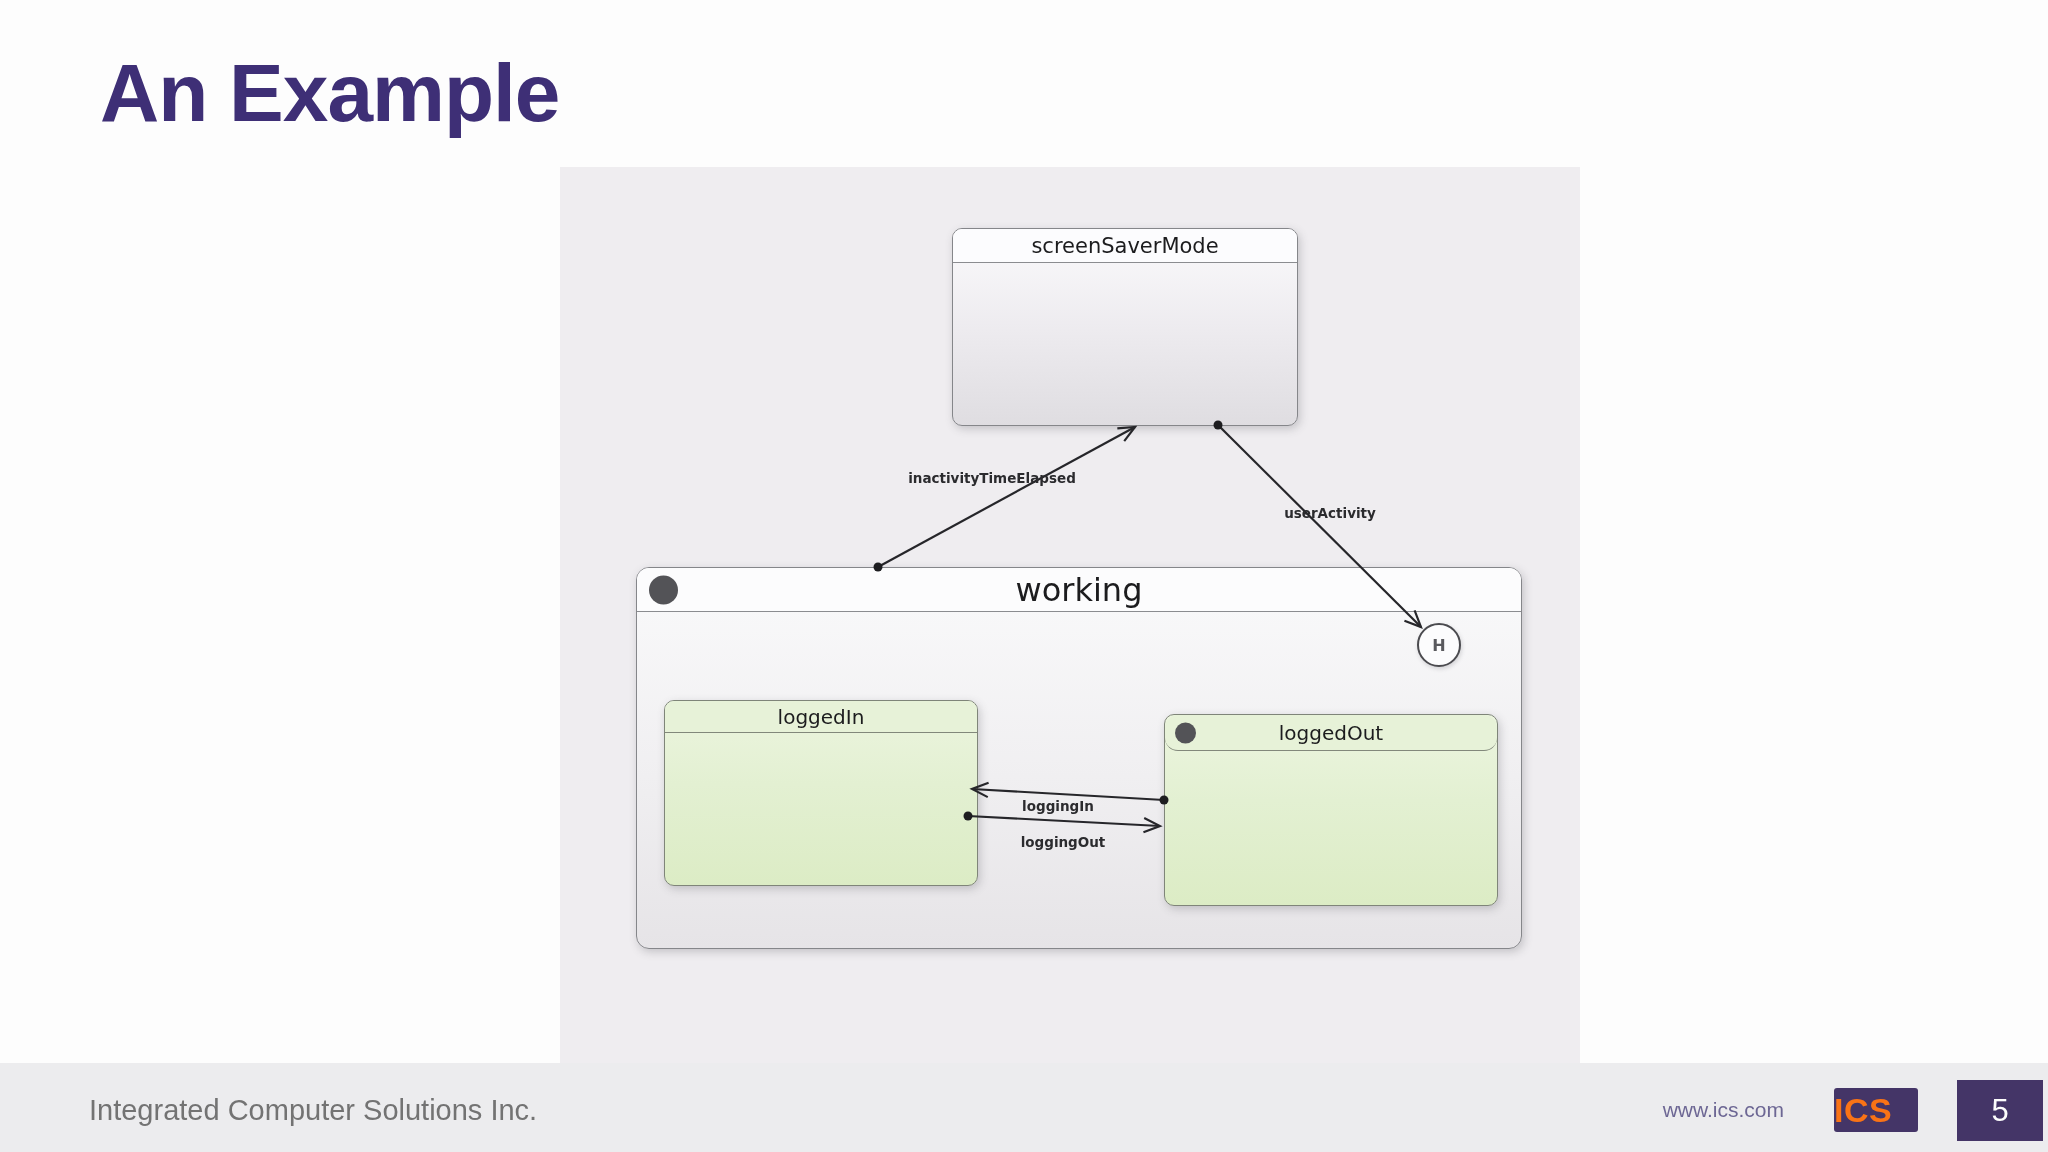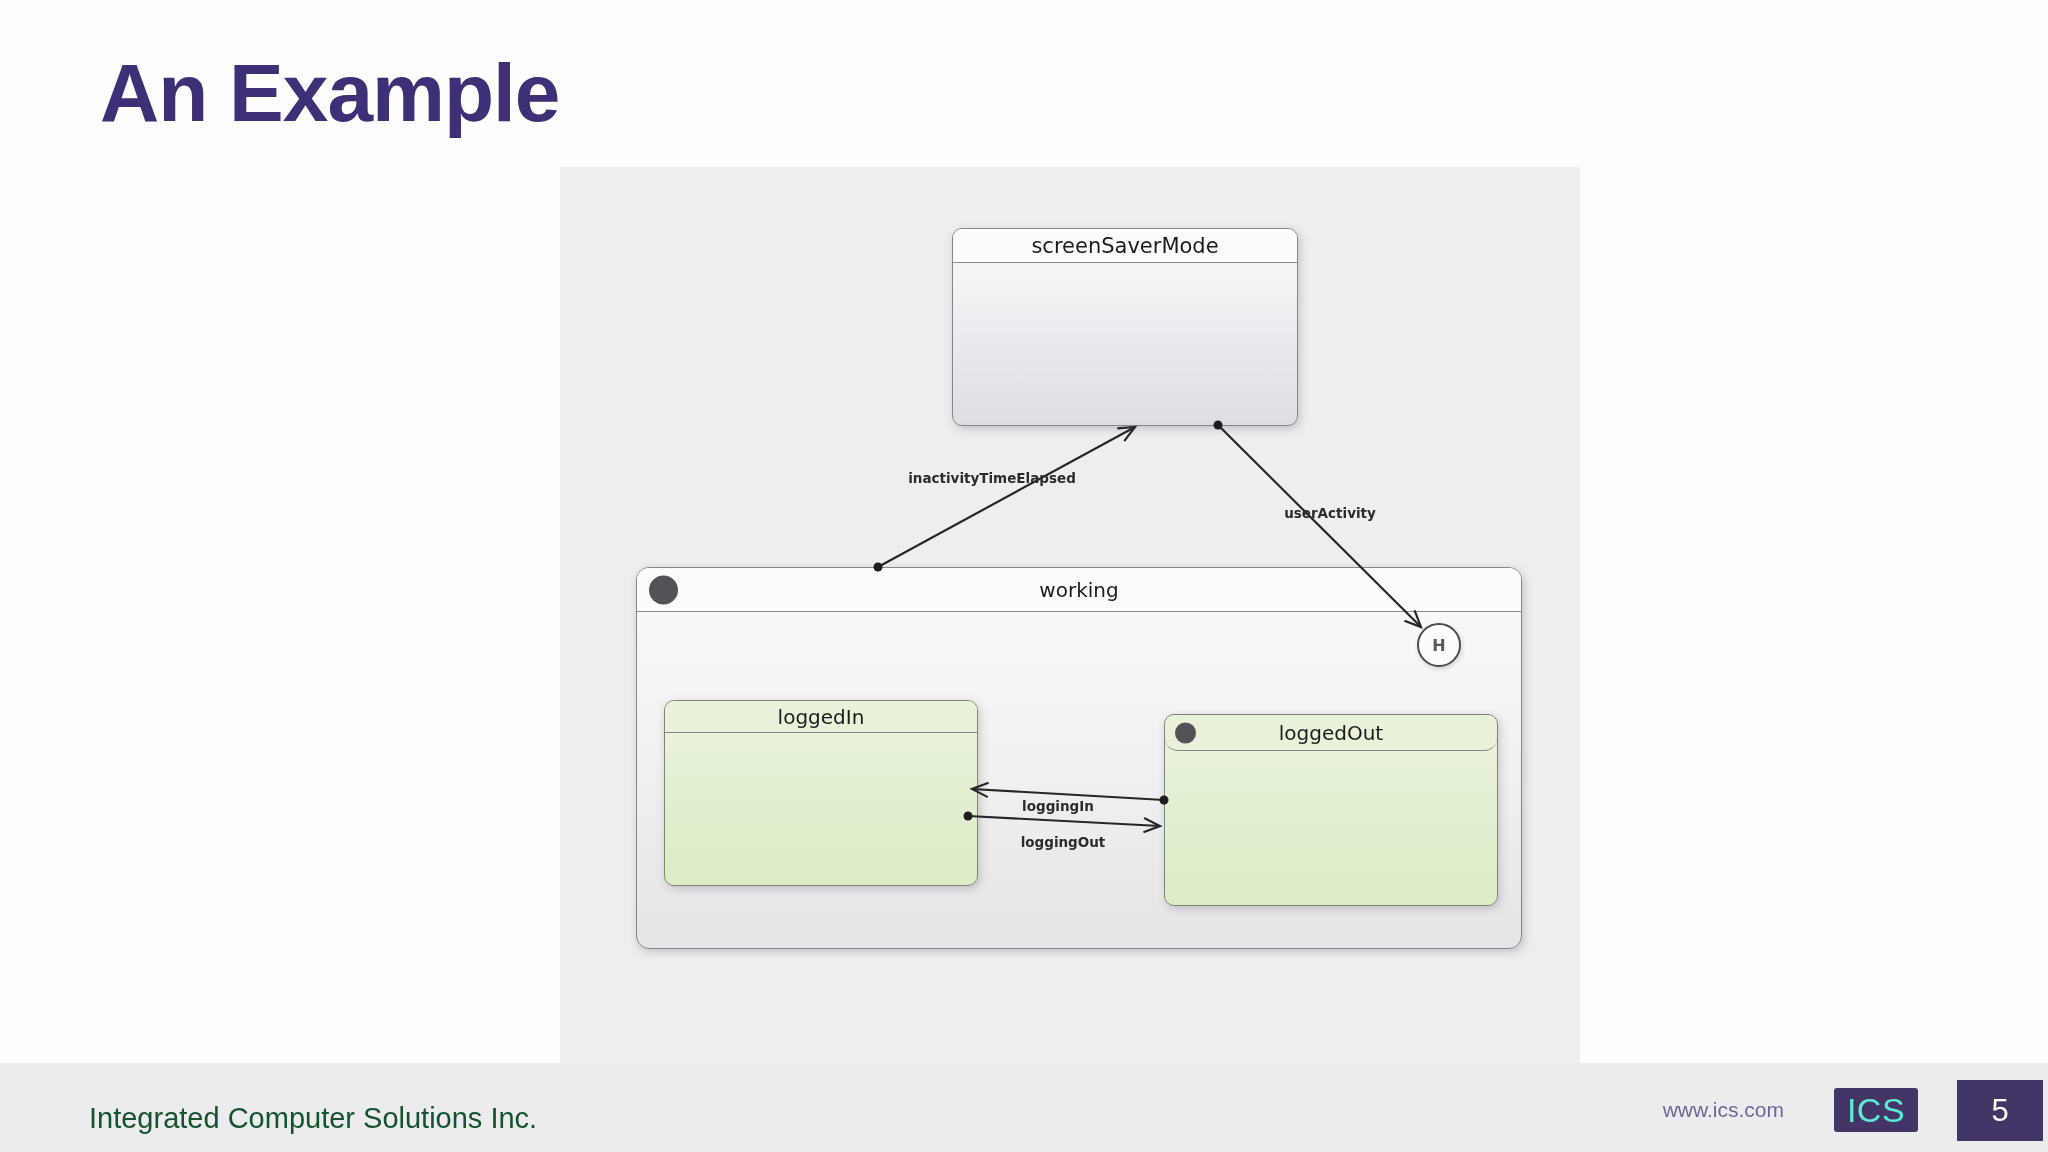--- a/index.html
+++ b/index.html
@@ -27,21 +27,21 @@
   
   #s-screensaver{left:392px;top:61px;width:344px;height:196px;
                  background:linear-gradient(180deg,#fbfafc 0%,#eceaee 55%,#dfdde1 100%);}
   #s-screensaver .state-header{height:34px;background:#fcfcfe;}
   #s-screensaver .state-title{font-size:21px;}
 
   
   #s-working{left:76px;top:400px;width:884px;height:380px;border-radius:13px;
              background:linear-gradient(180deg,#fafafb 0%,#f0eff1 55%,#e6e4e7 100%);}
   #s-working .state-header{height:44px;background:#fcfcfd;}
-  #s-working .state-title{font-size:20px;}
+  #s-working .state-title{font-size:32px;}
   #s-working .initial-dot{width:29px;height:29px;}
 
   
   #s-loggedin{left:96px;top:533px;width:312px;height:184px;border-color:#7f8579;
               background:linear-gradient(180deg,#ecf5df 0%,#e3f0d2 45%,#dcecc5 100%);margin-left:8px;}
   #s-loggedin .state-header{height:32px;background:#e7f2d8;border-bottom-color:#82887b;}
   #s-loggedin .state-title{font-size:20px;}
 
   
   #s-loggedout{left:604px;top:547px;width:332px;height:190px;border-color:#7f8579;
@@ -60,26 +60,26 @@
   .overlay{position:absolute;left:0;top:0;width:1020px;height:818px;pointer-events:none;}
   .tr-line{stroke:#26262a;stroke-width:2.2;fill:none;}
   .tr-dot{fill:#1d1d20;}
   .tr-label{font-family:"DejaVu Sans",sans-serif;font-size:13.5px;font-weight:bold;
             fill:#2b2b2e;text-anchor:middle;}
 
   
   .footer{position:absolute;left:0;top:1063px;width:2048px;height:89px;background:#ececee;
           font-family:"Liberation Sans",sans-serif;}
   .footer-company{position:absolute;left:89px;top:47px;transform:translateY(-50%);
-                  font-size:29px;color:#14532d;white-space:nowrap;margin-top:8px;}
+                  font-size:29px;color:#737373;white-space:nowrap;}
   .footer-website{position:absolute;right:264px;top:47px;transform:translateY(-50%);
                   font-size:21px;color:#6d6794;white-space:nowrap;}
   .footer-logo{position:absolute;right:130px;top:25px;width:84px;height:44px;background:#443567;
-               border-radius:3px;display:flex;align-items:center;justify-content:center;
-               color:#5eead4;font-size:34px;font-weight:400;letter-spacing:.5px;}
+               border-radius:3px;display:flex;align-items:center;
+               color:#f97316;font-size:34px;font-weight:700;letter-spacing:.5px;}
   .footer-page{position:absolute;right:5px;top:17px;width:86px;height:61px;background:#443567;
                display:flex;align-items:center;justify-content:center;color:#fdfdfd;font-size:31px;}
 </style>
 </head>
 <body>
 
 <div class="slide">
 
   <h1 class="title">An Example</h1>
 

